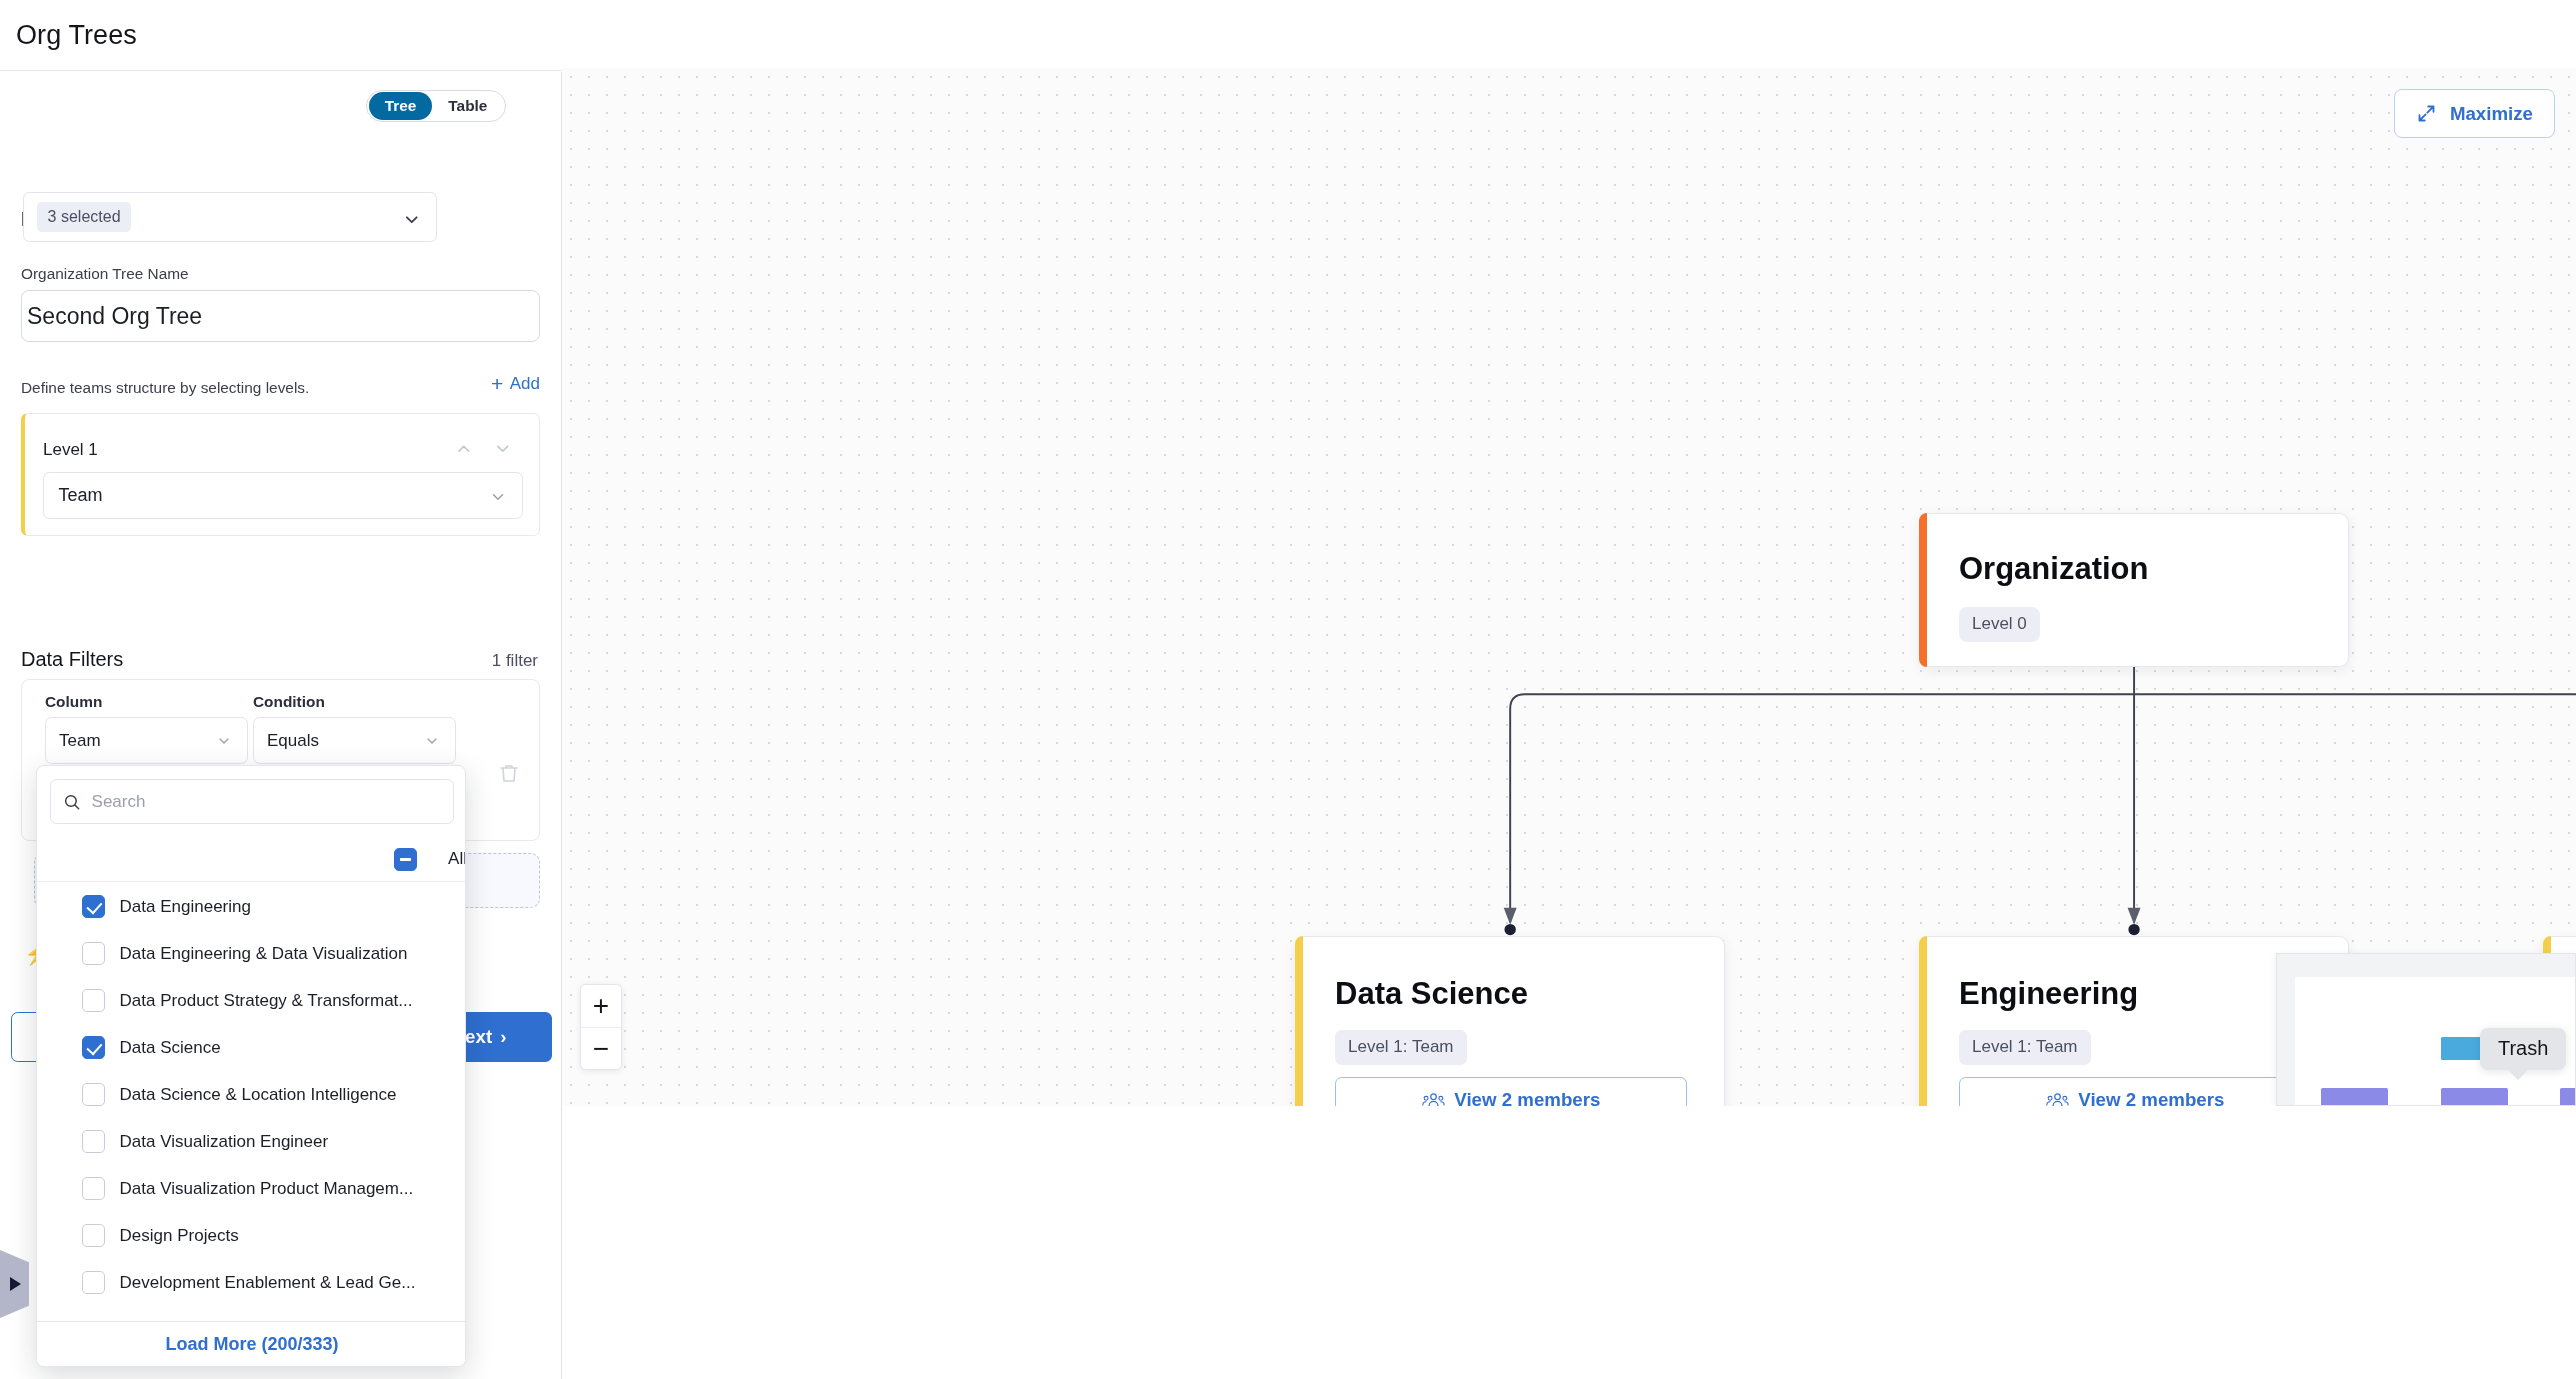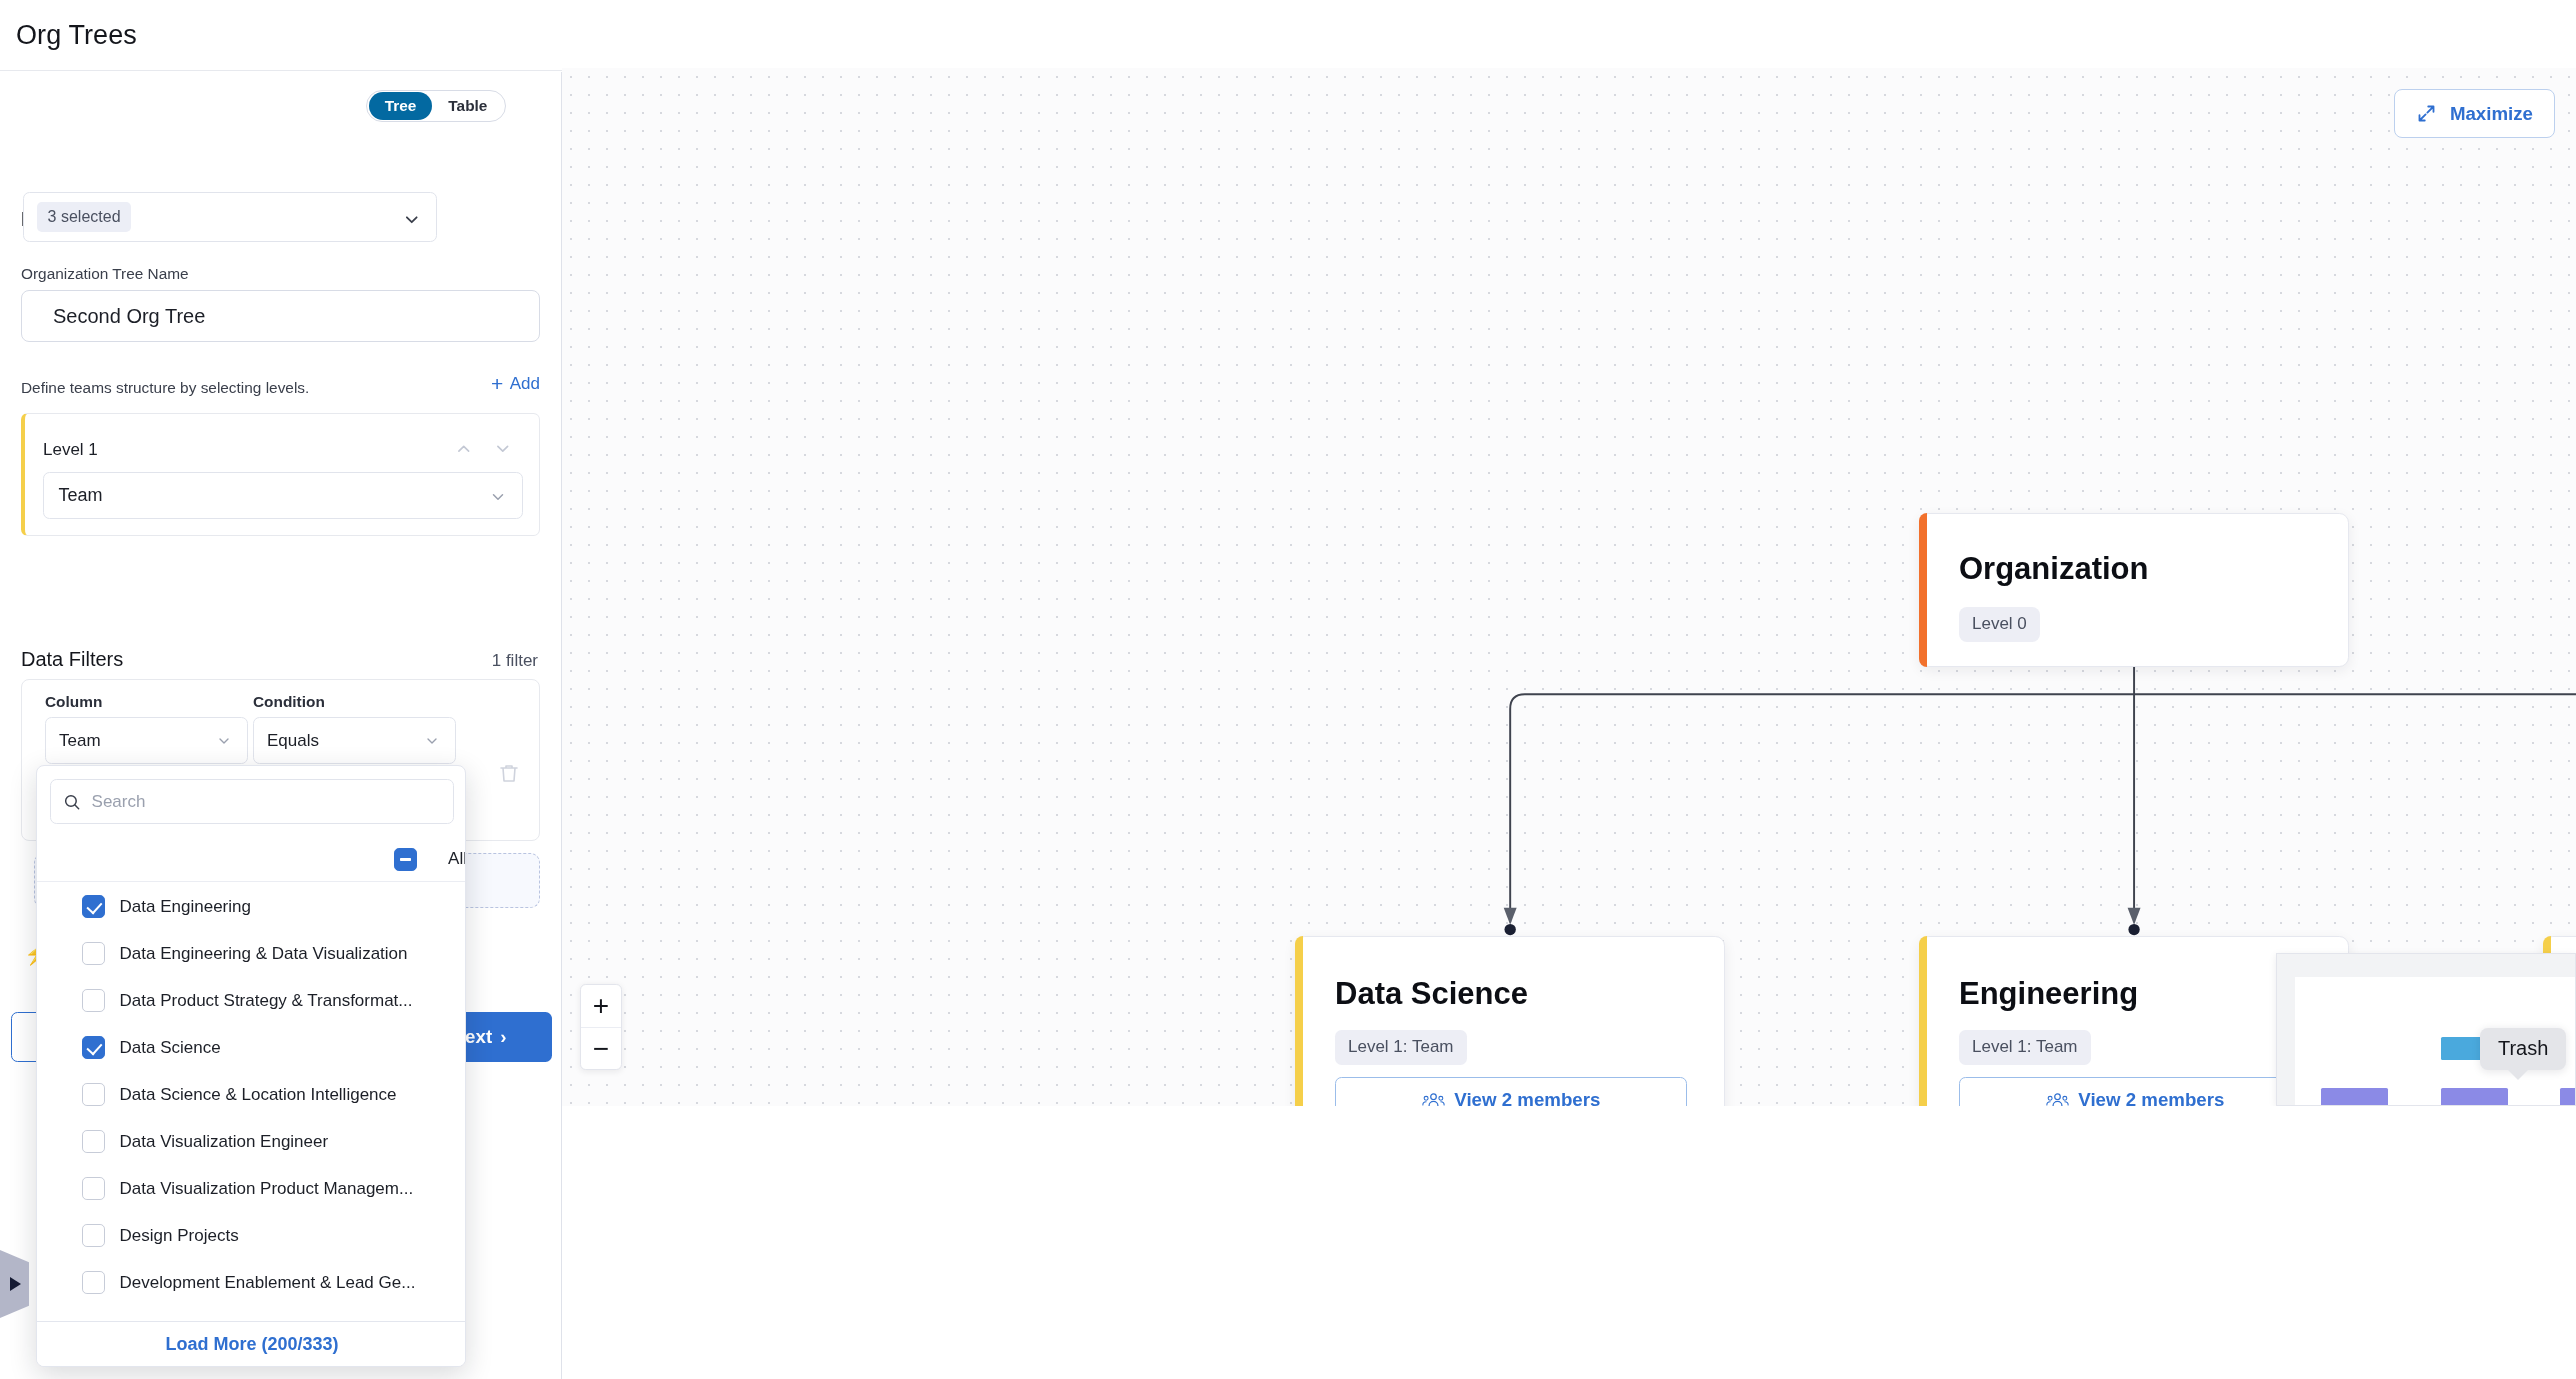--- a/index.html
+++ b/index.html
@@ -46,21 +46,21 @@
     position: absolute; left: 21px; top: 136px;
     font-size: 20px; font-weight: 700; color: #14161c;
   }
   .field-label {
     font-size: 15.4px; color: #3a3f4b; font-weight: 400;
   }
   #otn-label { position: absolute; left: 21px; top: 193px; }
   #otn-input {
     position: absolute; left: 21px; top: 218px; width: 519px; height: 52px;
     border: 0.8px solid #d8dce6; border-radius: 8px; background: #fff;
-    font-size: 20px; color: #1c1f27; padding: 0 31px;
+    font-size: 23px; color: #1c1f27; padding: 0 5px;
     font-family: "Liberation Sans", sans-serif;
   }
 
   #define-teams-text {
     position: absolute; left: 21px; top: 307px;
     font-size: 15.4px; color: #3a3f4b;
   }
   #add-btn {
     position: absolute; right: 21px; top: 302px;
     display: flex; align-items: center; gap: 6.5px;

